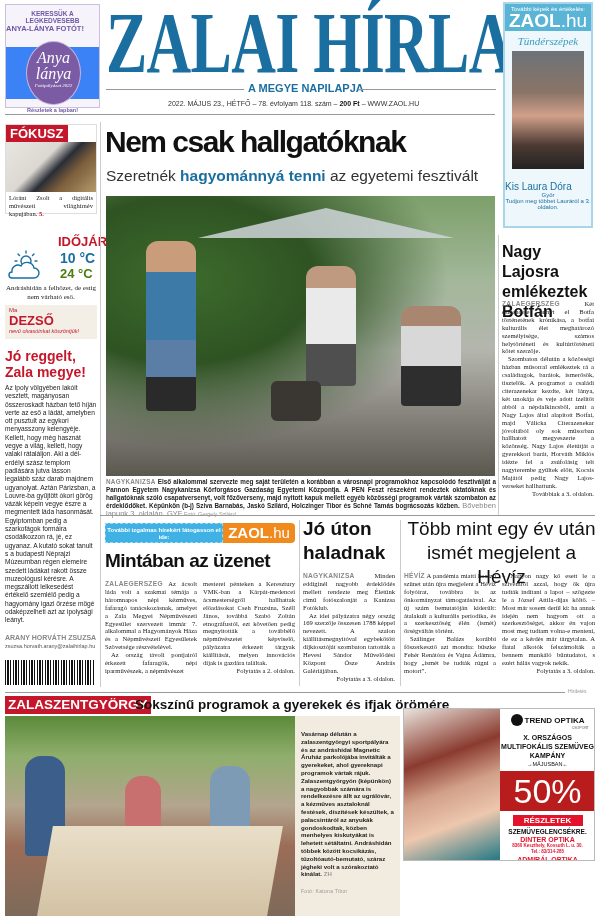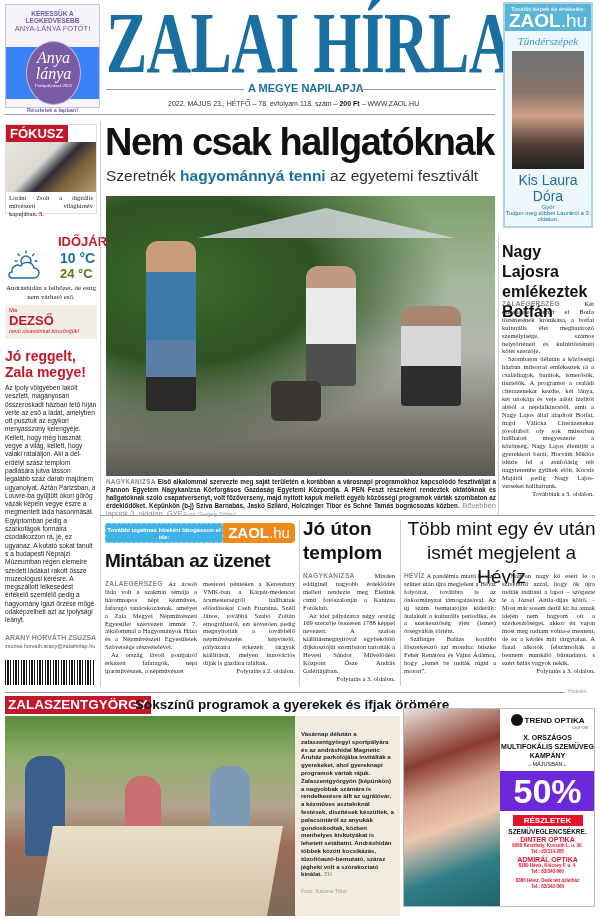--- a/index.html
+++ b/index.html
@@ -7,40 +7,40 @@
   body { font-family: "Liberation Serif", serif; color: #222; position: relative; }
   .abs { position: absolute; }
   .sans { font-family: "Liberation Sans", sans-serif; }
   .serif { font-family: "Liberation Serif", serif; }
   .red { color: #c5172b; }
   .rule { background: #999; height: 1px; }
 
   
   #promo-left { left: 5px; top: 4px; width: 95px; height: 104px; border: 1px solid #cbc0dc; background: #f6f3fa; }
   #promo-left .t1 { font-size: 6.5px; color: #6e58a3; text-align: center; margin-top: 5px; font-weight: bold; }
-  #promo-left .t2 { font-size: 7.5px; color: #6e58a3; text-align: center; font-weight: normal; }
+  #promo-left .t2 { font-size: 7.5px; color: #6e58a3; font-weight: bold; }
   #promo-left .band { margin-top: 14px; height: 52px; background: #3b82f6; position: relative; }
   #promo-left .circle { position: absolute; left: 20px; top: -6px; width: 55px; height: 64px; border-radius: 50%; background: #7b5ba4; border: 1px solid #c7b5e0; color: #fff; text-align: center; font-style: italic; font-size: 16px; line-height: 16px; padding-top: 8px; }
   #promo-left .circle small { display: block; font-size: 5px; line-height: 7px; }
   #promo-left .t3 { font-size: 5.5px; color: #6e58a3; text-align: center; margin-top: 8px; font-weight: bold; }
 
   #masthead-title { left: 106px; top: 2px; width: 392px; height: 82px; color: #1b6fa0; font-family: "Liberation Serif", serif; font-weight: bold; font-size: 86px; line-height: 82px; letter-spacing: -1px; transform: scaleX(0.72); transform-origin: left top; white-space: nowrap; }
   #tagline { left: 248px; top: 82px; font-size: 11px; color: #1b6fa0; font-weight: bold; }
   #tagline-rule-l { left: 106px; top: 89px; width: 138px; }
   #tagline-rule-r { left: 358px; top: 89px; width: 138px; }
   #dateline { left: 168px; top: 100px; font-size: 7px; color: #333; }
   #dateline b { color: #111; }
   #masthead-rule { left: 5px; top: 114px; width: 490px; }
 
   #promo-right { left: 503px; top: 2px; width: 90px; height: 226px; border: 2px solid #a9d5e8; background: #eef7fb; }
   #promo-right .cap { font-size: 6px; color: #fff; background: #5ab4d6; text-align: center; padding-top: 2px; }
   #promo-right .zaol { font-size: 19px; font-weight: bold; color: #fff; background: #5ab4d6; text-align: center; line-height: 18px; padding-bottom: 1px; }
   #promo-right .script { font-size: 11px; font-style: italic; color: #3a9cc4; text-align: center; margin-top: 4px; }
   #promo-right .photo { margin: 4px auto 0; width: 72px; height: 118px; background: linear-gradient(180deg,#6d7378 0%, #8a7467 35%, #d0a08a 55%, #4c3a33 80%, #222 100%); }
-  #promo-right .name { font-size: 14px; color: #1b6fa0; text-align: center; margin-top: 3px; }
+  #promo-right .name { font-size: 10px; color: #1b6fa0; text-align: left; margin-top: 12px; }
   #promo-right .city, #promo-right .more { font-size: 6px; color: #1b6fa0; text-align: center; }
 
   
   #fokusz { left: 5px; top: 124px; width: 92px; height: 90px; border: 1px solid #ddd; }
   #fokusz .head { background: #c5172b; color: #fff; font-family: "Liberation Sans", sans-serif; font-weight: bold; font-size: 13px; padding: 1px 4px; width: 62px; }
   #fokusz .photo { height: 50px; background: linear-gradient(135deg,#e8e6e2 0%, #dcd8d1 40%, #292d36 55%, #7a5d3a 70%, #b59a6d 100%); }
   #fokusz .cap { font-size: 6.5px; line-height: 8px; padding: 2px 3px; text-align: justify; }
 
   #weather-title { left: 58px; top: 234px; font-size: 13px; font-weight: bold; color: #c5172b; font-family: "Liberation Sans", sans-serif; }
   #weather-min { left: 60px; top: 250px; font-size: 14px; font-weight: bold; color: #1b6fa0; font-family: "Liberation Sans", sans-serif; }
@@ -53,21 +53,21 @@
   #nameday .thx { font-size: 5.5px; color: #c5172b; font-style: italic; }
 
   #greeting-title { left: 5px; top: 348px; width: 95px; font-family: "Liberation Sans", sans-serif; font-size: 14px; line-height: 16px; font-weight: bold; color: #c5172b; }
   #greeting-body { left: 5px; top: 384px; width: 92px; font-family: "Liberation Sans", sans-serif; font-size: 6.6px; line-height: 8.3px; color: #222; }
   #greeting-author { left: 5px; top: 634px; width: 95px; font-family: "Liberation Sans", sans-serif; font-size: 7px; font-weight: bold; color: #888; }
   #greeting-email { left: 5px; top: 643px; width: 95px; font-family: "Liberation Sans", sans-serif; font-size: 5.5px; color: #555; }
   #barcode { left: 5px; top: 660px; width: 90px; height: 25px; background: repeating-linear-gradient(90deg,#111 0 1px,#fff 1px 2px,#111 2px 4px,#fff 4px 5px,#111 5px 6px,#fff 6px 8px); }
   #left-col-rule { left: 100px; top: 122px; width: 1px; height: 565px; background: #ccc; }
 
   
-  #lead-title { left: 105px; top: 121px; width: 392px; font-family: "Liberation Sans", sans-serif; font-weight: bold; font-size: 38px; line-height: 42px; color: #111; letter-spacing: -1.5px; white-space: nowrap; }
+  #lead-title { left: 105px; top: 121px; width: 392px; font-family: "Liberation Sans", sans-serif; font-weight: bold; font-size: 30px; line-height: 42px; color: #111; letter-spacing: -1.5px; white-space: nowrap; }
   #lead-sub { left: 106px; top: 167px; width: 392px; font-family: "Liberation Sans", sans-serif; font-size: 15.5px; color: #333; white-space: nowrap; }
   #lead-sub .hl { color: #1b6fa0; font-weight: bold; }
   #lead-photo { left: 106px; top: 196px; width: 389px; height: 280px; background:
       linear-gradient(180deg, rgba(255,255,255,0) 0%, rgba(255,255,255,0) 100%),
       radial-gradient(ellipse at 20% 30%, #3c6b2c 0%, #2f5323 30%, transparent 60%),
       linear-gradient(180deg,#7da06a 0%, #a3b79a 30%, #b4b6ae 55%, #8c8a83 75%, #5b5850 100%); overflow: hidden; }
   #lead-photo .tent { position: absolute; left: 60px; top: 12px; width: 320px; height: 30px; background: #cfd5d8; clip-path: polygon(10% 100%, 50% 0, 90% 100%); opacity: .85; }
   #lead-photo .p1 { position:absolute; left:40px; top:45px; width:50px; height:170px; background: linear-gradient(180deg,#c99d7c 0 18%, #3e7aa8 18% 58%, #5a7ea5 58% 80%, #2a2a2a 80%); border-radius: 12px 12px 4px 4px; }
   #lead-photo .p2 { position:absolute; left:200px; top:70px; width:50px; height:120px; background: linear-gradient(180deg,#c09a80 0 18%, #eaeaea 18% 65%, #4f4f4f 65%); border-radius: 12px 12px 4px 4px; }
   #lead-photo .p3 { position:absolute; left:295px; top:110px; width:60px; height:100px; background: linear-gradient(180deg,#a88670 0 20%, #d8d8d8 20% 60%, #2e2e2e 60%); border-radius: 12px 12px 4px 4px; }
@@ -120,30 +120,30 @@
   #bottom-photo .table { position:absolute; left:40px; top:110px; width:230px; height:90px; background: linear-gradient(180deg,#e9dfc9,#d3c2a4); transform: skewX(-10deg); }
   #bottom-photo .k1 { position:absolute; left:20px; top:40px; width:40px; height:100px; background:#3b5f8a; border-radius:16px 16px 4px 4px; }
   #bottom-photo .k2 { position:absolute; left:120px; top:60px; width:36px; height:80px; background:#c86f6f; border-radius:16px 16px 4px 4px; }
   #bottom-photo .k3 { position:absolute; left:205px; top:50px; width:40px; height:90px; background:#7e9bb5; border-radius:16px 16px 4px 4px; }
   #bottom-box { left: 295px; top: 716px; width: 105px; height: 200px; background: #f2ece0; padding: 14px 6px 4px 6px; }
   #bottom-body { font-family: "Liberation Sans", sans-serif; font-weight: bold; font-size: 6.1px; line-height: 7.8px; color: #222; }
   #bottom-body .sig { color: #999; }
   #bottom-credit { margin-top: 10px; font-family: "Liberation Sans", sans-serif; font-size: 5px; color: #999; letter-spacing: .3px; }
 
   
-  #ad { left: 403px; top: 708px; width: 192px; height: 199px; border: 1px solid #bbb; overflow: hidden; }
+  #ad { left: 403px; top: 708px; width: 192px; height: 153px; border: 1px solid #bbb; overflow: hidden; }
   #ad .photo { position: absolute; left: 0; top: 0; width: 96px; height: 209px; background: linear-gradient(160deg,#e9e3dc 0%, #8a3b2f 25%, #d2a089 40%, #edc7ae 55%, #2f7d87 75%, #1e5c66 100%); }
   #ad .photo-cap { position: absolute; left: 4px; bottom: 2px; font-family: "Liberation Sans", sans-serif; font-size: 5px; color: #fff; }
   #ad .panel { position: absolute; left: 96px; top: 0; width: 95px; height: 209px; background: #fff; text-align: center; font-family: "Liberation Sans", sans-serif; }
   #ad .brand { margin-top: 5px; font-size: 8px; font-weight: bold; color: #111; display: flex; align-items: center; justify-content: center; gap: 2px; }
   #ad .brand i { display:inline-block; width: 12px; height: 12px; border-radius: 50%; background:#111; }
   #ad .group { font-size: 3.5px; color: #555; text-align: right; padding-right: 6px; }
   #ad .camp { margin-top: 3px; font-size: 7px; font-weight: bold; color: #111; line-height: 9px; }
   #ad .month { font-size: 5.5px; color: #111; margin-top: 1px; }
-  #ad .pct { margin-top: 4px; background: #6d28d9; color: #fff; font-size: 34px; font-weight: bold; line-height: 40px; }
+  #ad .pct { margin-top: 4px; background: #b91c1c; color: #fff; font-size: 34px; font-weight: normal; line-height: 40px; }
   #ad .discount { margin: 4px auto 0; width: 70px; background: #e3132b; color: #fff; font-size: 8px; font-weight: bold; line-height: 11px; }
   #ad .lens { font-size: 6.5px; font-weight: bold; color: #111; margin-top: 2px; }
   #ad .shop { font-size: 7px; font-weight: bold; color: #e3132b; margin-top: 1px; }
   #ad .addr { font-size: 4.5px; color: #e3132b; font-weight: bold; line-height: 6px; }
   #ad .foot { position: absolute; bottom: 0; left: 0; width: 95px; background: #222; color: #fff; font-size: 4.5px; line-height: 9px; }
 </style>
 </head>
 <body>
 
 <div id="promo-left" class="abs sans">
@@ -243,21 +243,21 @@
 <div id="minta-c1" class="abs">
   <p><span class="place">ZALAEGERSZEG</span><span> Az ácsolt láda volt a szakmai témája a háromnapos népi kézműves, fafaragó tanácskozásnak, amelyet a Zala Megyei Népművészeti Egyesület szervezett immár 7. alkalommal a Hagyományok Háza és a Népművészeti Egyesületek Szövetsége részvételével.</span></p>
   <p>Az ország távoli pontjairól érkezett fafaragók, népi iparművészek, a népművészet</p>
 </div>
 <div id="minta-c2" class="abs">
   <p>mesterei pénteken a Keresztury VMK-ban a Kárpát-medencei ácsmesterségről hallhattak előadásokat Cseh Fruzsina, Széll János, továbbá Szabó Zoltán etnográfustól, ezt követően pedig megnyitották a továbbélő népművészetet képviselő, pályázatra érkezett tárgyak kiállítását, melyen innovációs díjak is gazdára találtak.</p>
   <p class="cont">Folytatás a 2. oldalon.</p>
 </div>
 
 <div id="v-rule-2" class="abs"></div>
-<div id="joutton-title" class="abs">Jó úton templom</div>
+<div id="joutton-title" class="abs">Jó úton haladnak</div>
 <div id="joutton-body" class="abs">
   <p><span class="place">NAGYKANIZSA</span><span> Minden eddiginél nagyobb érdeklődés mellett rendezte meg Életünk című fotószalonját a Kanizsa Fotóklub.</span></p>
   <p>Az idei pályázatra négy ország 169 szerzője összesen 1788 képpel nevezett. A szalon kiállításmegnyitóval egybekötött díjkiosztóját szombaton tartották a Hevesi Sándor Művelődési Központ Ösze András Galériájában.</p>
   <p class="cont">Folytatás a 3. oldalon.</p>
 </div>
 
 <div id="v-rule-3" class="abs"></div>
 <div id="heviz-title" class="abs" style="white-space: normal; width: 195px; text-align: center;">Több mint egy év után ismét megjelent a Hévíz</div>
 <div id="heviz-c1" class="abs">
   <p><span class="place">HÉVÍZ</span><span> A pandémia miatti hosszú szünet után újra megjelent a Hévíz folyóirat, továbbra is az önkormányzat támogatásával. Az új szám bemutatóján kiderült: átalakult a kulturális periodika, és a szerkesztőség élén (ismét) őrségváltás történt.</span></p>

